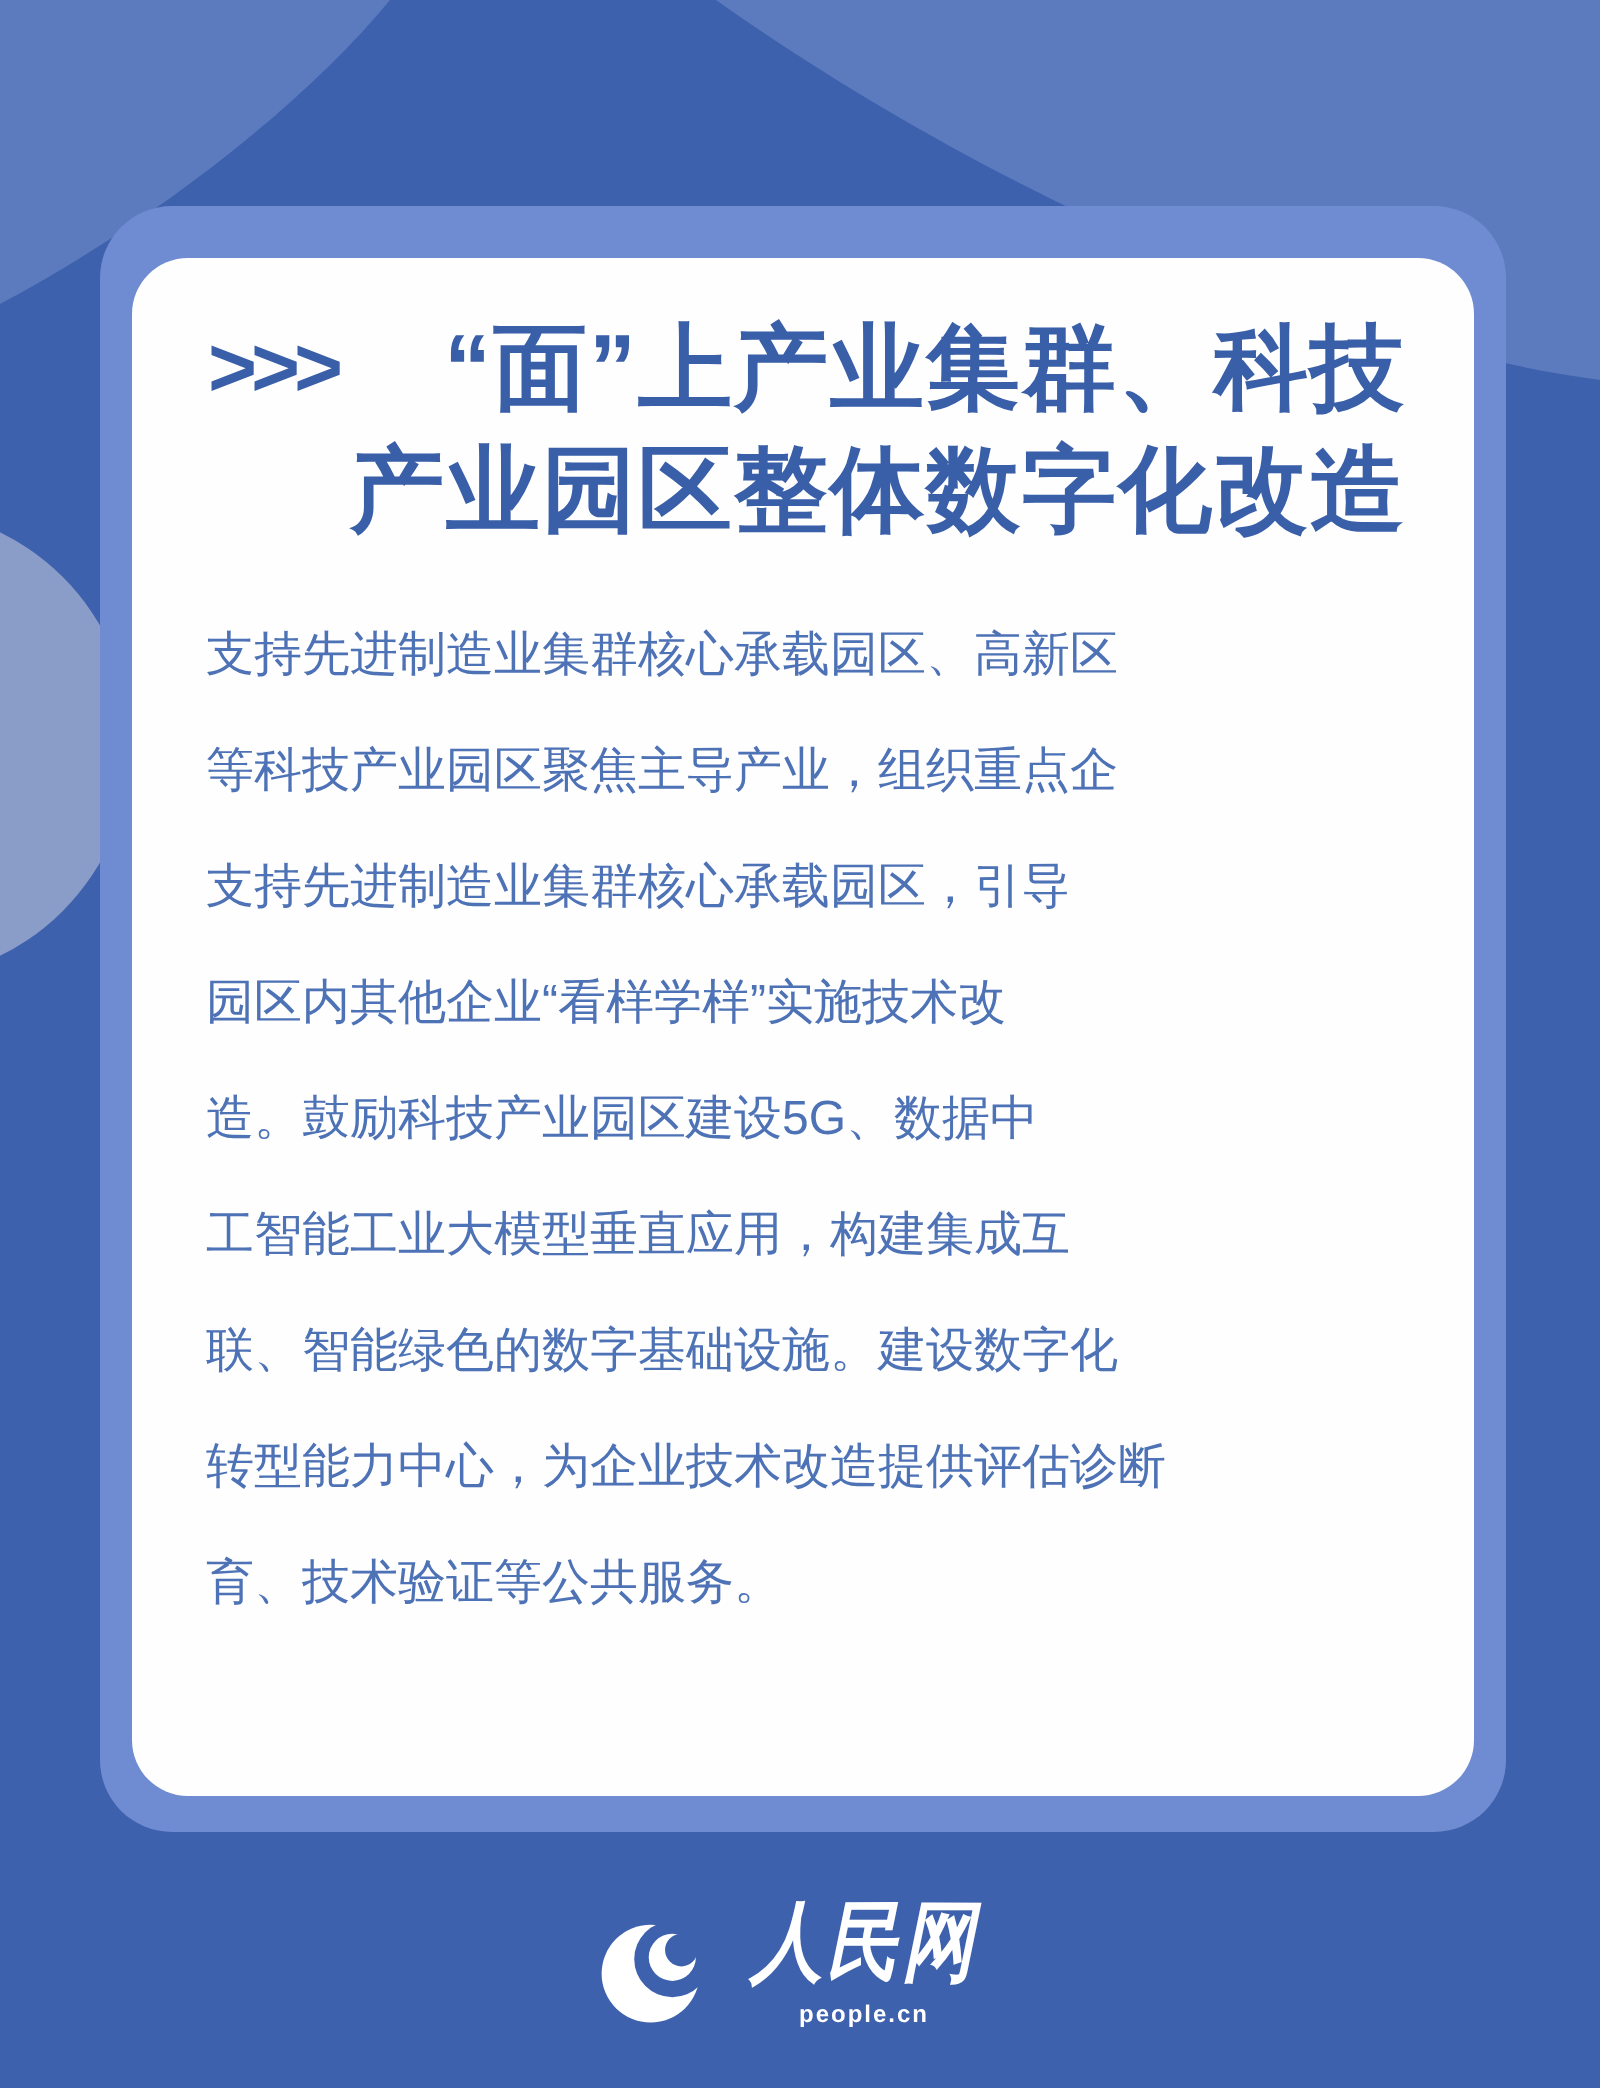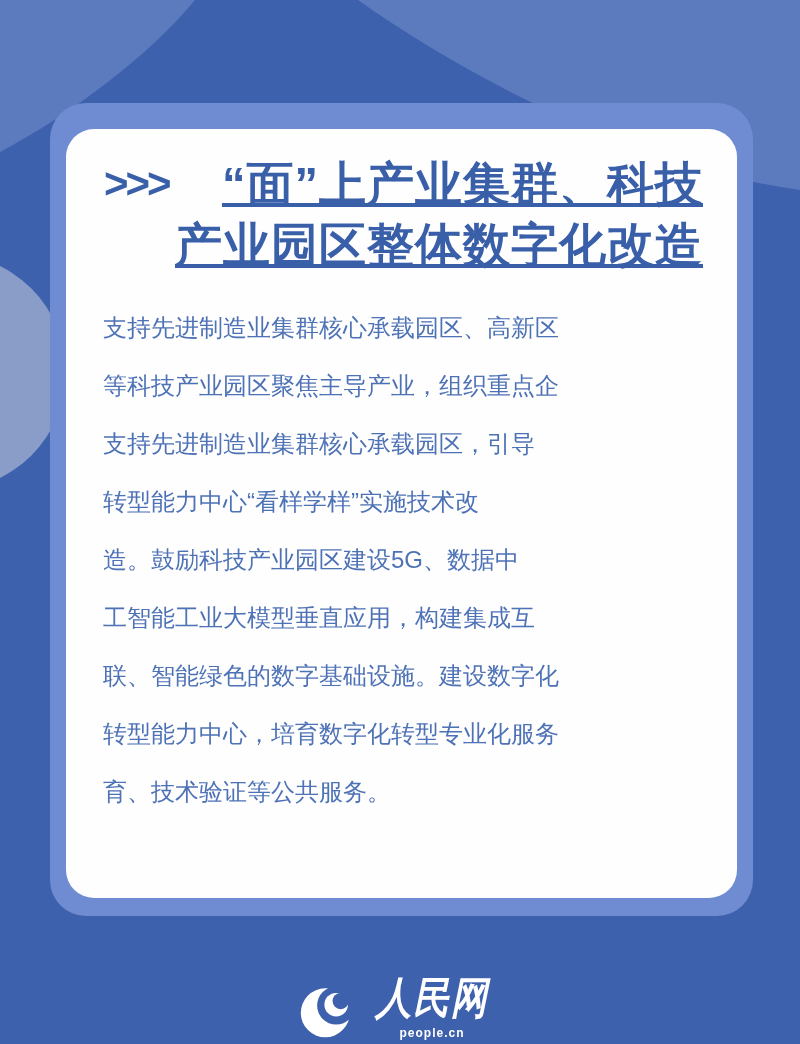--- a/index.html
+++ b/index.html
@@ -42,33 +42,32 @@
     flex: 0 0 auto;
   }
   .title-lines {
     flex: 1 1 auto;
     text-align: right;
     color: #3a5fa9;
     font-weight: 800;
     font-size: 47px;
     line-height: 61px;
     letter-spacing: 1px;
-    text-decoration: underline;
   }
   .body-text {
     margin: 24px 28px 0 37px;
     color: #4e72b6;
     font-weight: 300;
     font-size: 24px;
     line-height: 58px;
   }
   .body-line { white-space: nowrap; }
   .footer-logo {
     position: absolute;
-    left: 0; top: 974px; width: 800px;
+    left: 0; top: 948px; width: 800px;
     display: flex;
     justify-content: center;
     align-items: flex-start;
   }
   .logo-icon { width: 58px; height: 62px; margin-top: 6px; flex: 0 0 auto; }
   .logo-text-col {
     display: flex; flex-direction: column; align-items: center;
     margin-left: 6px;
   }
   .logo-cn {
@@ -105,25 +104,25 @@
     <span class="chevrons">&gt;&gt;&gt;</span>
     <div class="title-lines">
       <div>“面”上产业集群、科技</div>
       <div>产业园区整体数字化改造</div>
     </div>
   </div>
   <div class="body-text">
     <div class="body-line">支持先进制造业集群核心承载园区、高新区</div>
     <div class="body-line">等科技产业园区聚焦主导产业，组织重点企</div>
     <div class="body-line">支持先进制造业集群核心承载园区，引导</div>
-    <div class="body-line">转型能力中心“看样学样”实施技术改</div>
+    <div class="body-line">园区内其他企业“看样学样”实施技术改</div>
     <div class="body-line">造。鼓励科技产业园区建设5G、数据中</div>
     <div class="body-line">工智能工业大模型垂直应用，构建集成互</div>
     <div class="body-line">联、智能绿色的数字基础设施。建设数字化</div>
-    <div class="body-line">转型能力中心，培育数字化转型专业化服务</div>
+    <div class="body-line">转型能力中心，为企业技术改造提供评估诊断</div>
     <div class="body-line">育、技术验证等公共服务。</div>
   </div>
 </div>
 
 <div class="footer-logo">
   <svg class="logo-icon" viewBox="0 0 64 64" xmlns="http://www.w3.org/2000/svg" aria-hidden="true">
     <circle cx="29" cy="34" r="27" fill="#ffffff"></circle>
     <circle cx="41" cy="26" r="21" fill="#3e61ad"></circle>
     <circle cx="41" cy="25" r="13" fill="#ffffff"></circle>
     <circle cx="46" cy="21" r="9" fill="#3e61ad"></circle>

